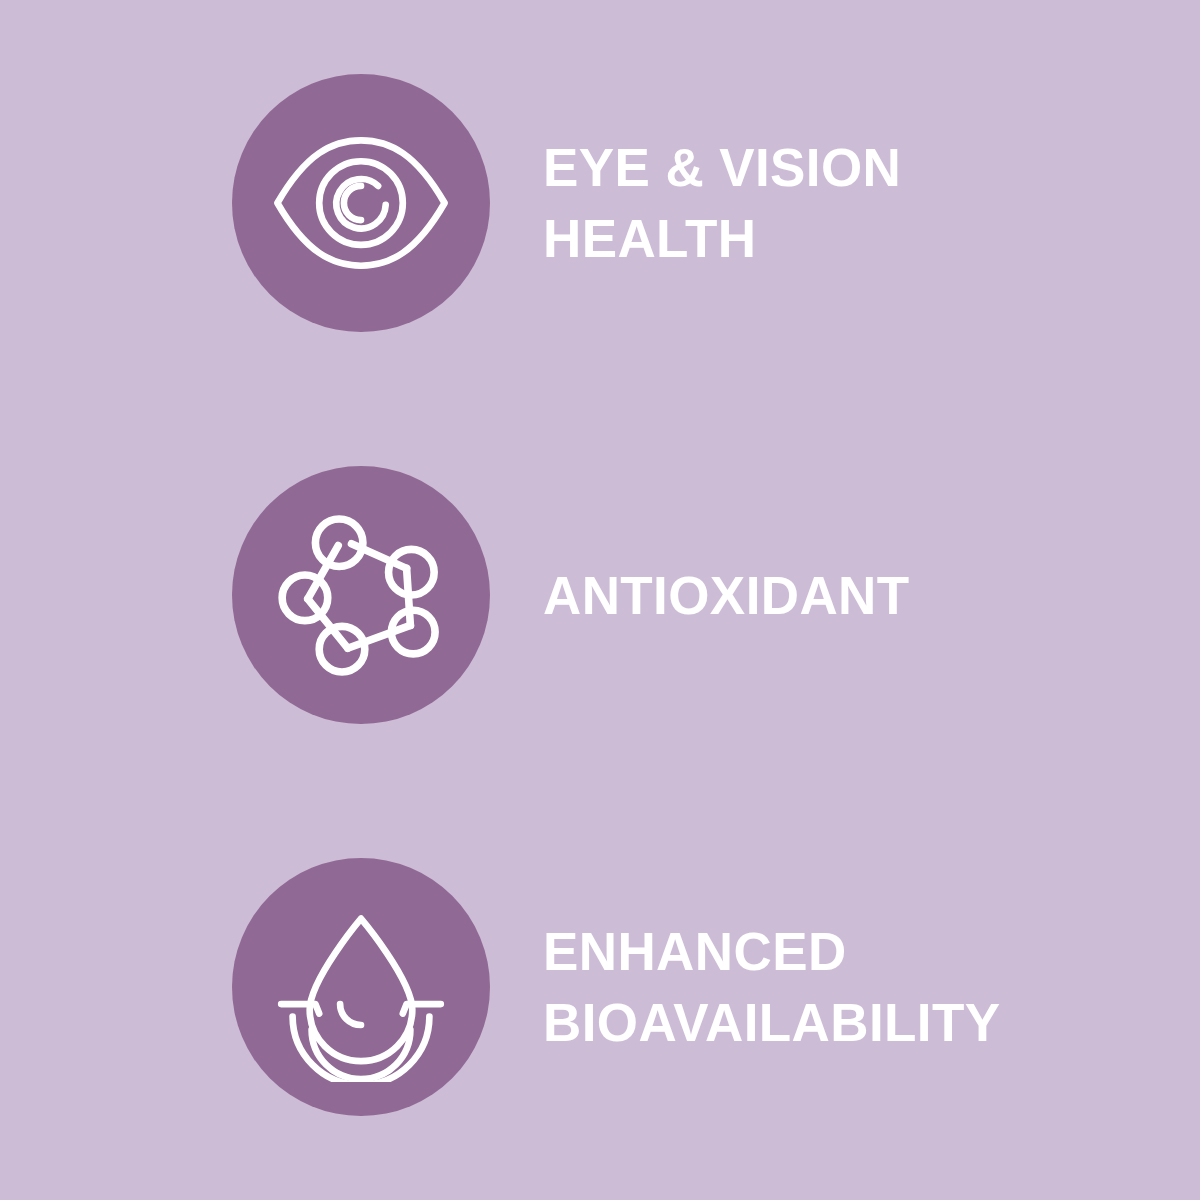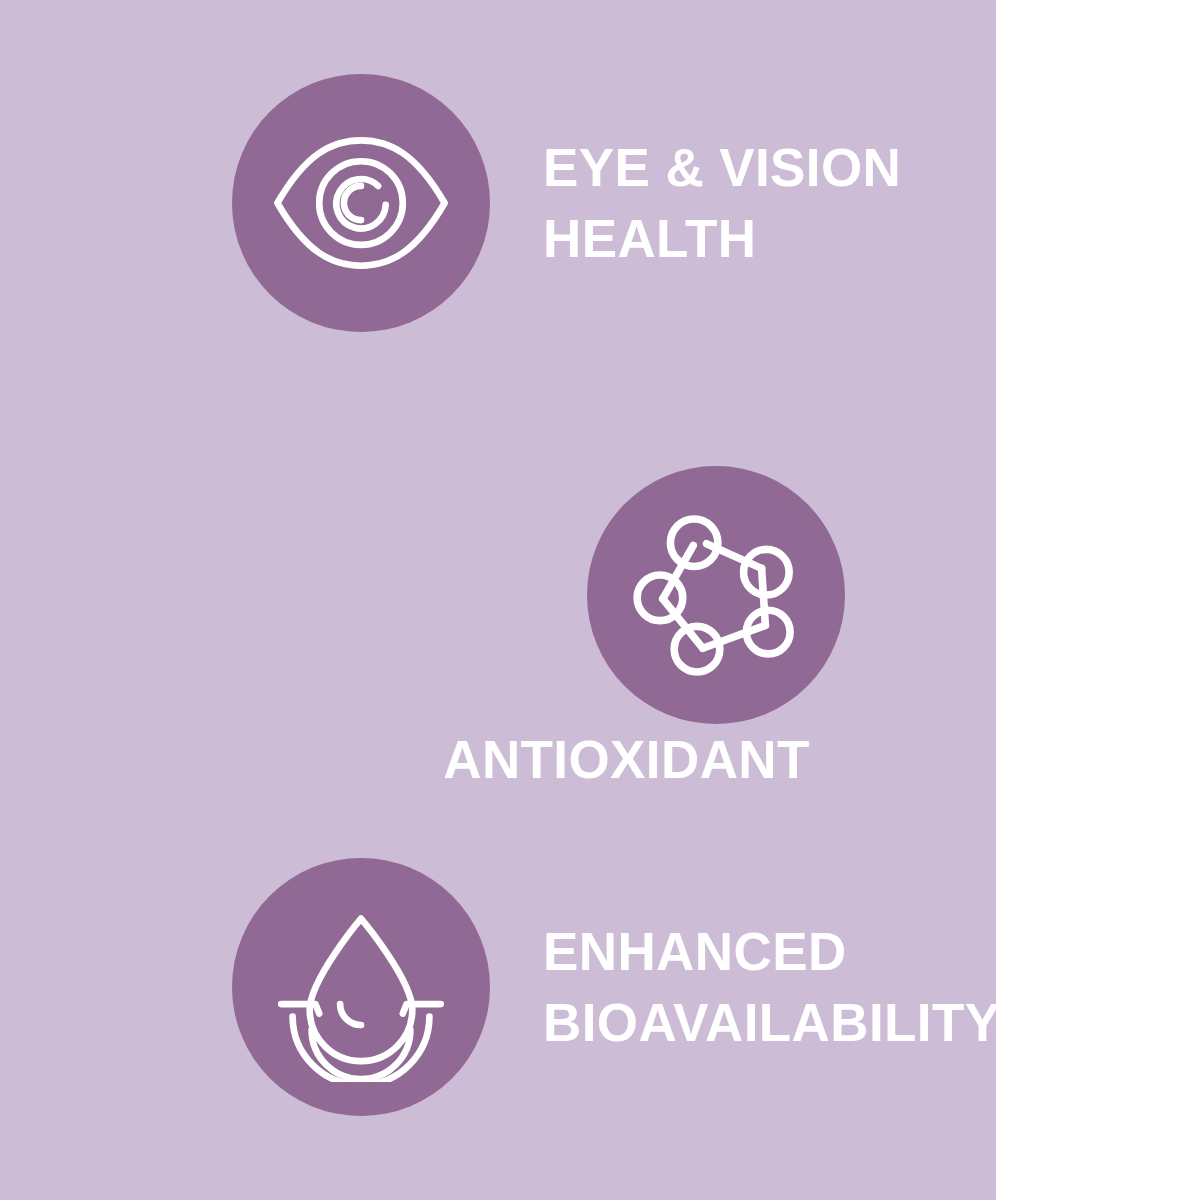--- a/index.html
+++ b/index.html
@@ -8,35 +8,35 @@
     padding: 0;
   }
   body {
     width: 1200px;
     height: 1200px;
     overflow: hidden;
     font-family: "Liberation Sans", sans-serif;
   }
   .benefits-panel {
     position: relative;
-    width: 996px;
+    width: 1200px;
     height: 1200px;
     background: #cdbcd6;
     box-sizing: border-box;
   }
   .benefit-row {
     position: absolute;
     left: 0;
     width: 1200px;
     display: flex;
     flex-direction: row;
     align-items: center;
   }
   .benefit-row-1 { top: 74px;  height: 258px; }
-  .benefit-row-2 { top: 466px; height: 258px; flex-direction: column; }
+  .benefit-row-2 { top: 466px; height: 258px; }
   .benefit-row-3 { top: 858px; height: 258px; align-items: center; }
 
   .icon-badge {
     position: relative;
     margin-left: 232px;
     width: 258px;
     height: 258px;
     border-radius: 50%;
     background: #906995;
     flex: 0 0 auto;

